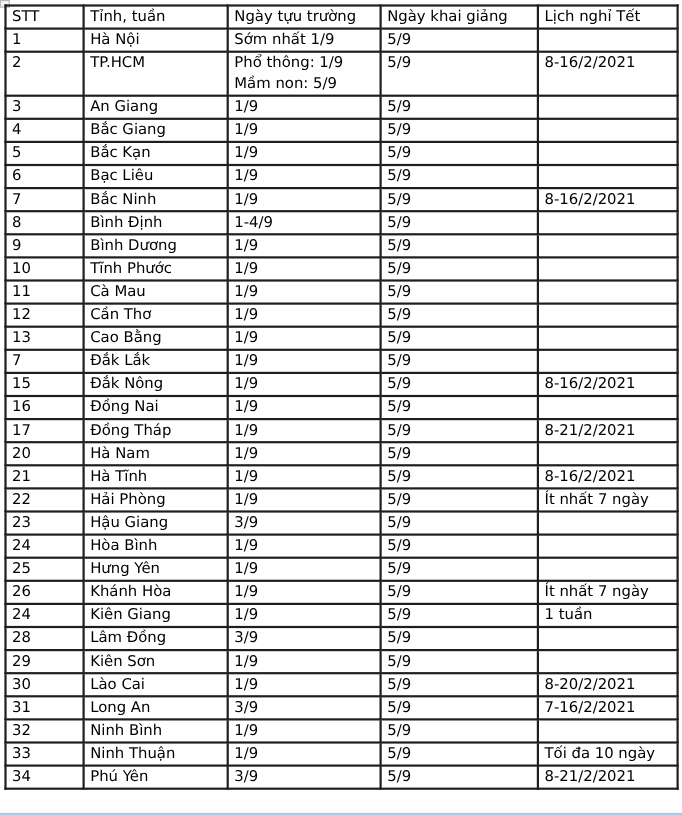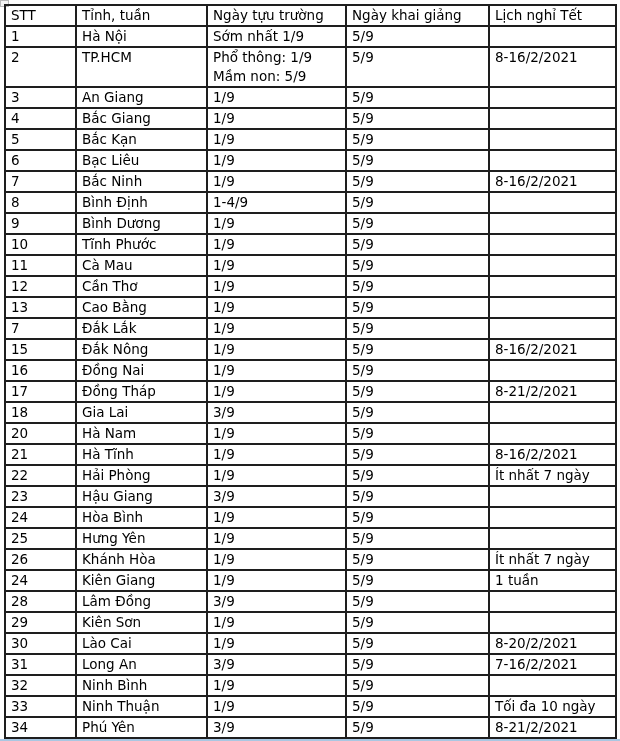--- a/index.html
+++ b/index.html
@@ -197,27 +197,20 @@
         <td></td>
       </tr>
       <tr>
         <td>17</td>
         <td>Đồng Tháp</td>
         <td>1/9</td>
         <td>5/9</td>
         <td>8-21/2/2021</td>
       </tr>
       <tr>
-        <td>18</td>
-        <td>Gia Lai</td>
-        <td>3/9</td>
-        <td>5/9</td>
-        <td></td>
-      </tr>
-      <tr>
         <td>20</td>
         <td>Hà Nam</td>
         <td>1/9</td>
         <td>5/9</td>
         <td></td>
       </tr>
       <tr>
         <td>21</td>
         <td>Hà Tĩnh</td>
         <td>1/9</td>

